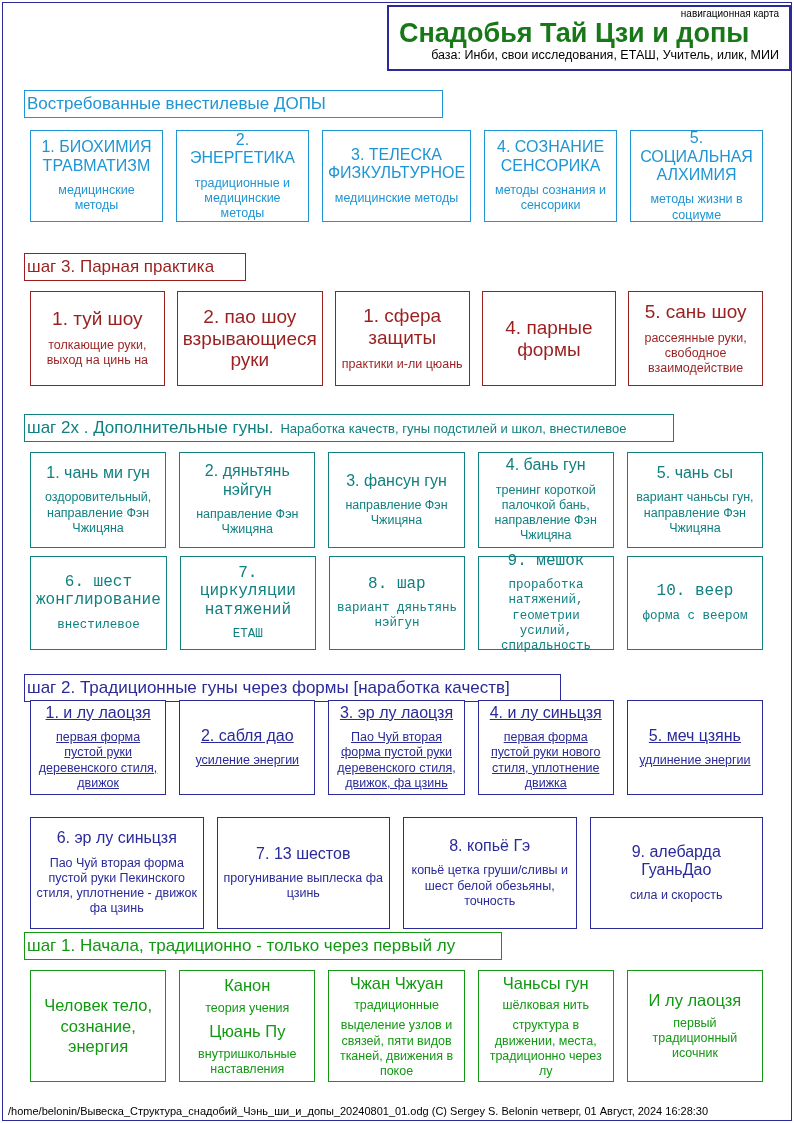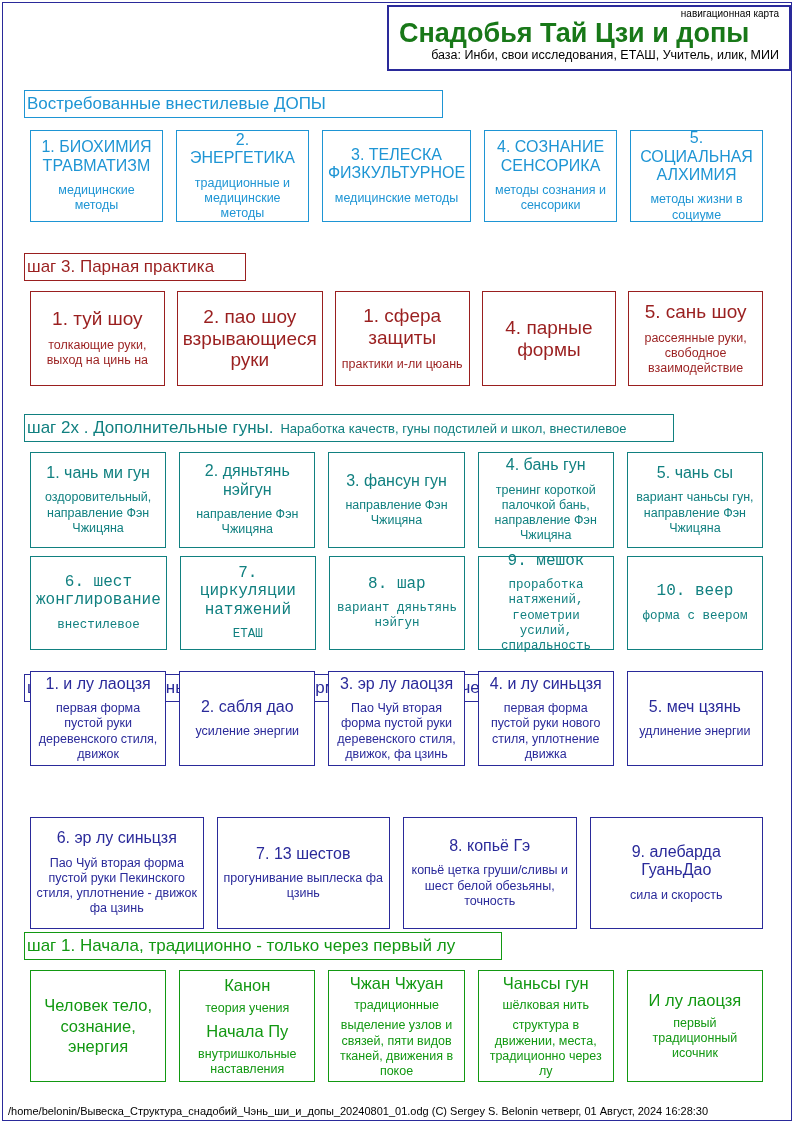--- a/index.html
+++ b/index.html
@@ -165,21 +165,21 @@
   </div>
   <div class="card">
     <div class="card-title">10. веер</div>
     <div class="card-sub">форма с веером</div>
   </div>
 </div>
 
 <div class="sec-header col-navy" style="top:674px; width:537px;">
   <span>шаг 2. Традиционные гуны через формы [наработка качеств]</span>
 </div>
-<div class="row col-navy" style="top:671px; height:95px;">
+<div class="row col-navy" style="top:700px; height:95px;text-decoration:underline;">
   <div class="card">
     <div class="card-title">1. и лу лаоцзя</div>
     <div class="card-sub">первая форма пустой руки деревенского стиля, движок</div>
   </div>
   <div class="card">
     <div class="card-title">2. сабля дао</div>
     <div class="card-sub">усиление энергии</div>
   </div>
   <div class="card">
     <div class="card-title">3. эр лу лаоцзя</div>
@@ -217,21 +217,21 @@
   <span>шаг 1. Начала, традиционно - только через первый лу</span>
 </div>
 <div class="row row-step1 col-green" style="top:970px; height:112px;">
   <div class="card">
     <div class="card-title">Человек тело, сознание, энергия</div>
 
   </div>
   <div class="card">
     <div class="card-title">Канон</div>
     <div class="card-sub">теория учения</div>
-    <div class="card-title">Начала Пу</div>
+    <div class="card-title">Цюань Пу</div>
     <div class="card-sub">внутришкольные наставления</div>
   </div>
   <div class="card">
     <div class="card-title">Чжан Чжуан</div>
     <div class="card-sub">традиционные</div>
 
     <div class="card-sub">выделение узлов и связей, пяти видов тканей, движения в покое</div>
   </div>
   <div class="card">
     <div class="card-title">Чаньсы гун</div>

